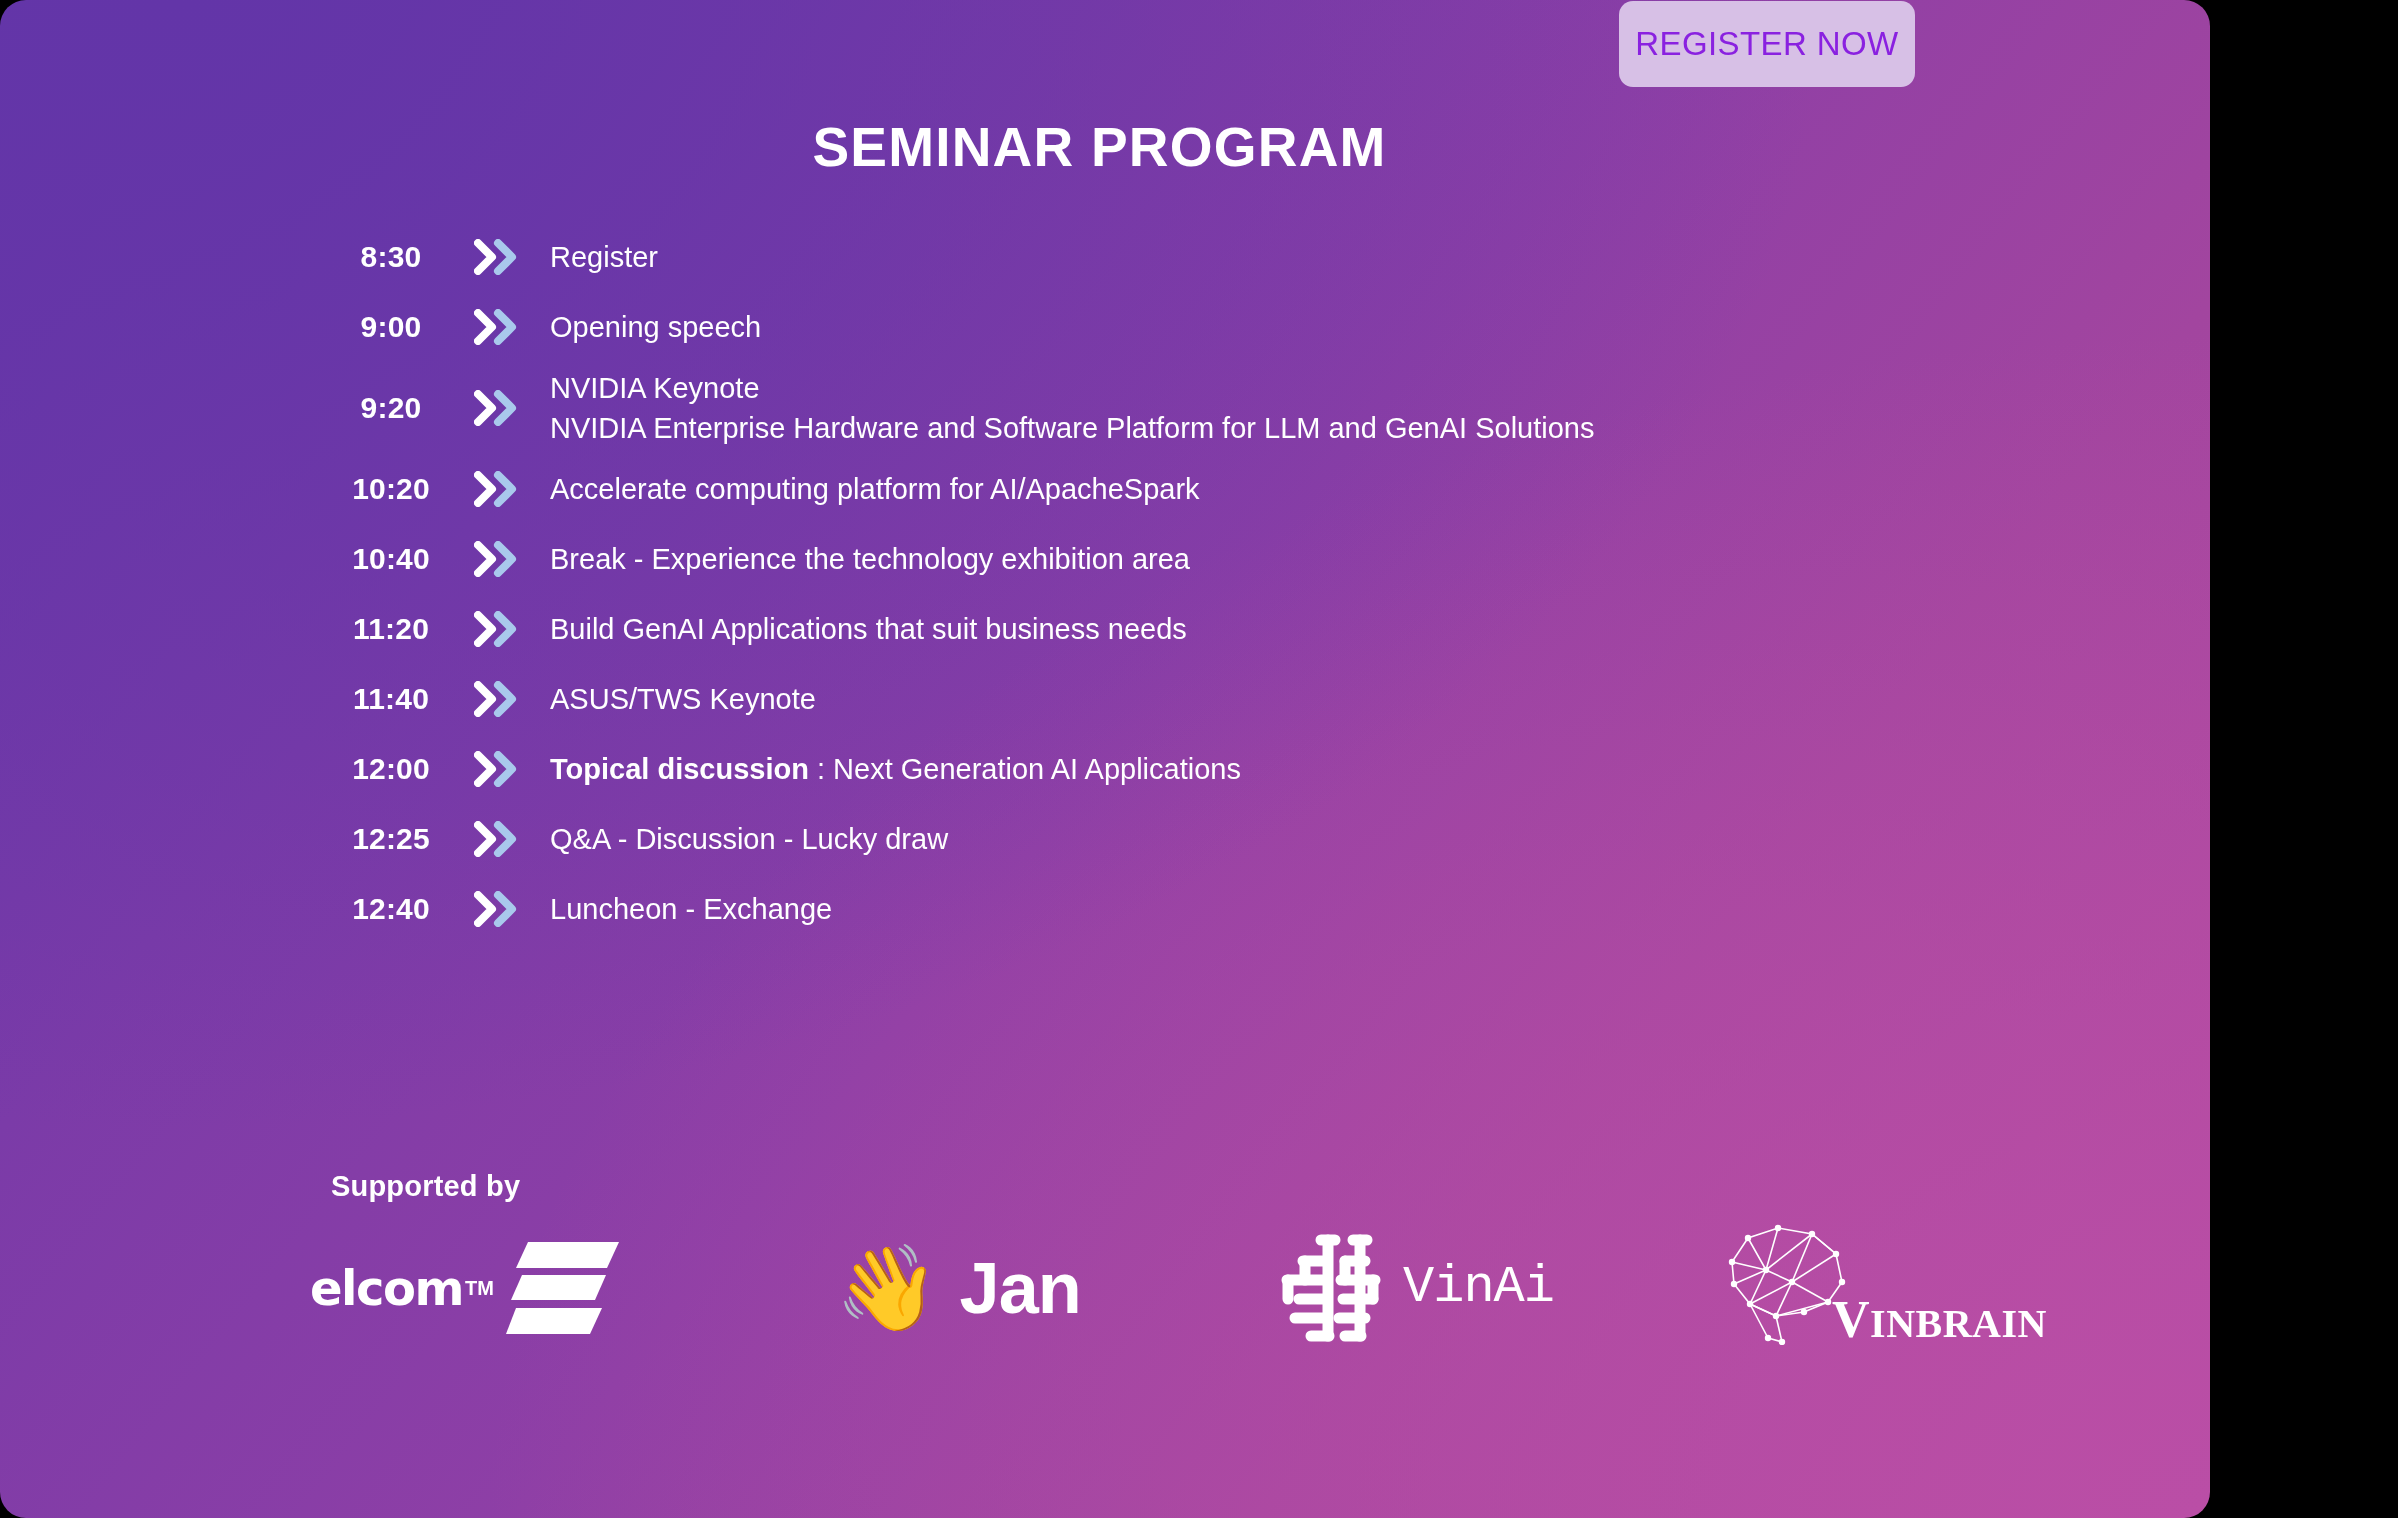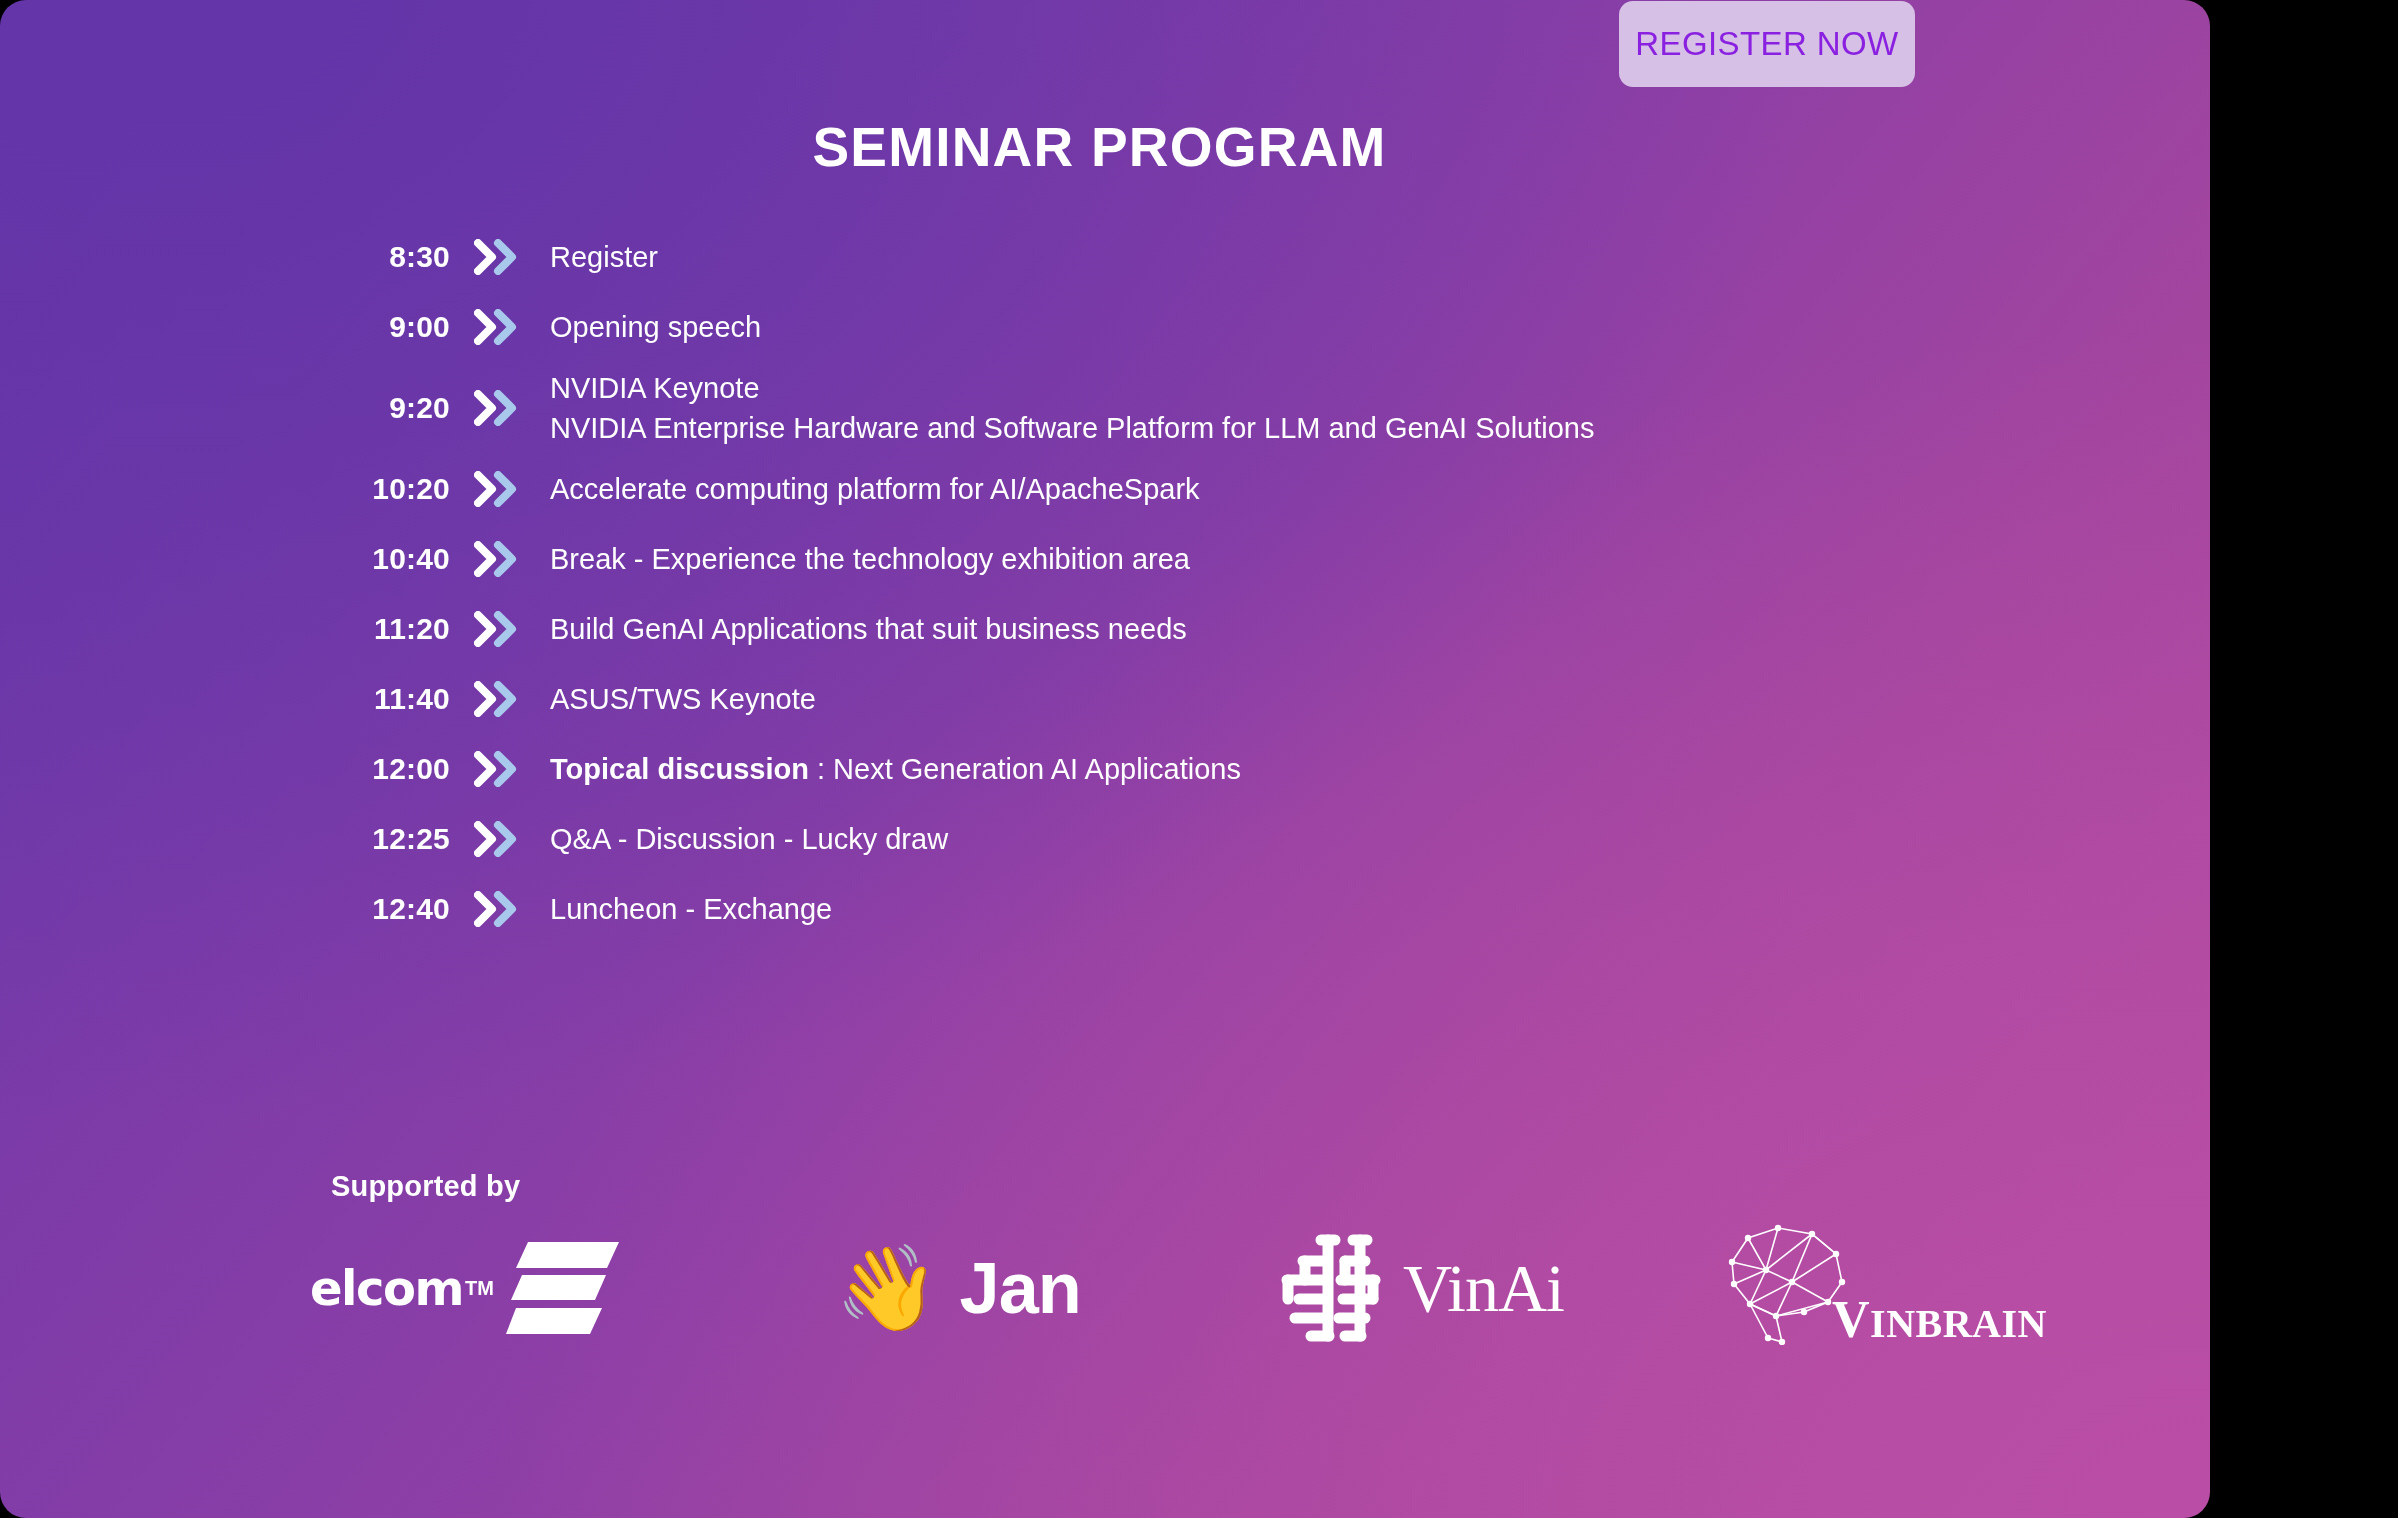--- a/index.html
+++ b/index.html
@@ -71,21 +71,21 @@
   .sched-row {
     display: flex;
     align-items: center;
     min-height: 70px;
   }
   .sched-row.tall { min-height: 92px; }
 
   .sched-time {
     width: 118px;
     flex: 0 0 118px;
-    text-align: right;
+    text-align: center;
     color: #ffffff;
     font-size: 30px;
     font-weight: 700;
     letter-spacing: 0.2px;
   }
   .sched-chev {
     flex: 0 0 72px;
     width: 72px;
     display: flex;
     align-items: center;
@@ -155,26 +155,26 @@
     font-size: 72px;
     font-weight: 700;
     letter-spacing: -1px;
     line-height: 1;
     margin-left: 20px;
   }
   .jan-emoji { font-size: 84px; line-height: 1; }
 
   .vinai-word {
     color: #ffffff;
-    font-size: 68px;
+    font-size: 52px;
     font-weight: 400;
     letter-spacing: -1px;
     line-height: 1;
     margin-left: 14px;
-    font-family: Liberation Serif, serif;
+    font-family: Liberation Mono, monospace;
   }
 
   .vinbrain-wrap { position: relative; width: 340px; height: 140px; }
   .vinbrain-word {
     position: absolute;
     left: 112px;
     top: 76px;
     color: #ffffff;
     font-size: 40px;
     font-weight: 700;

